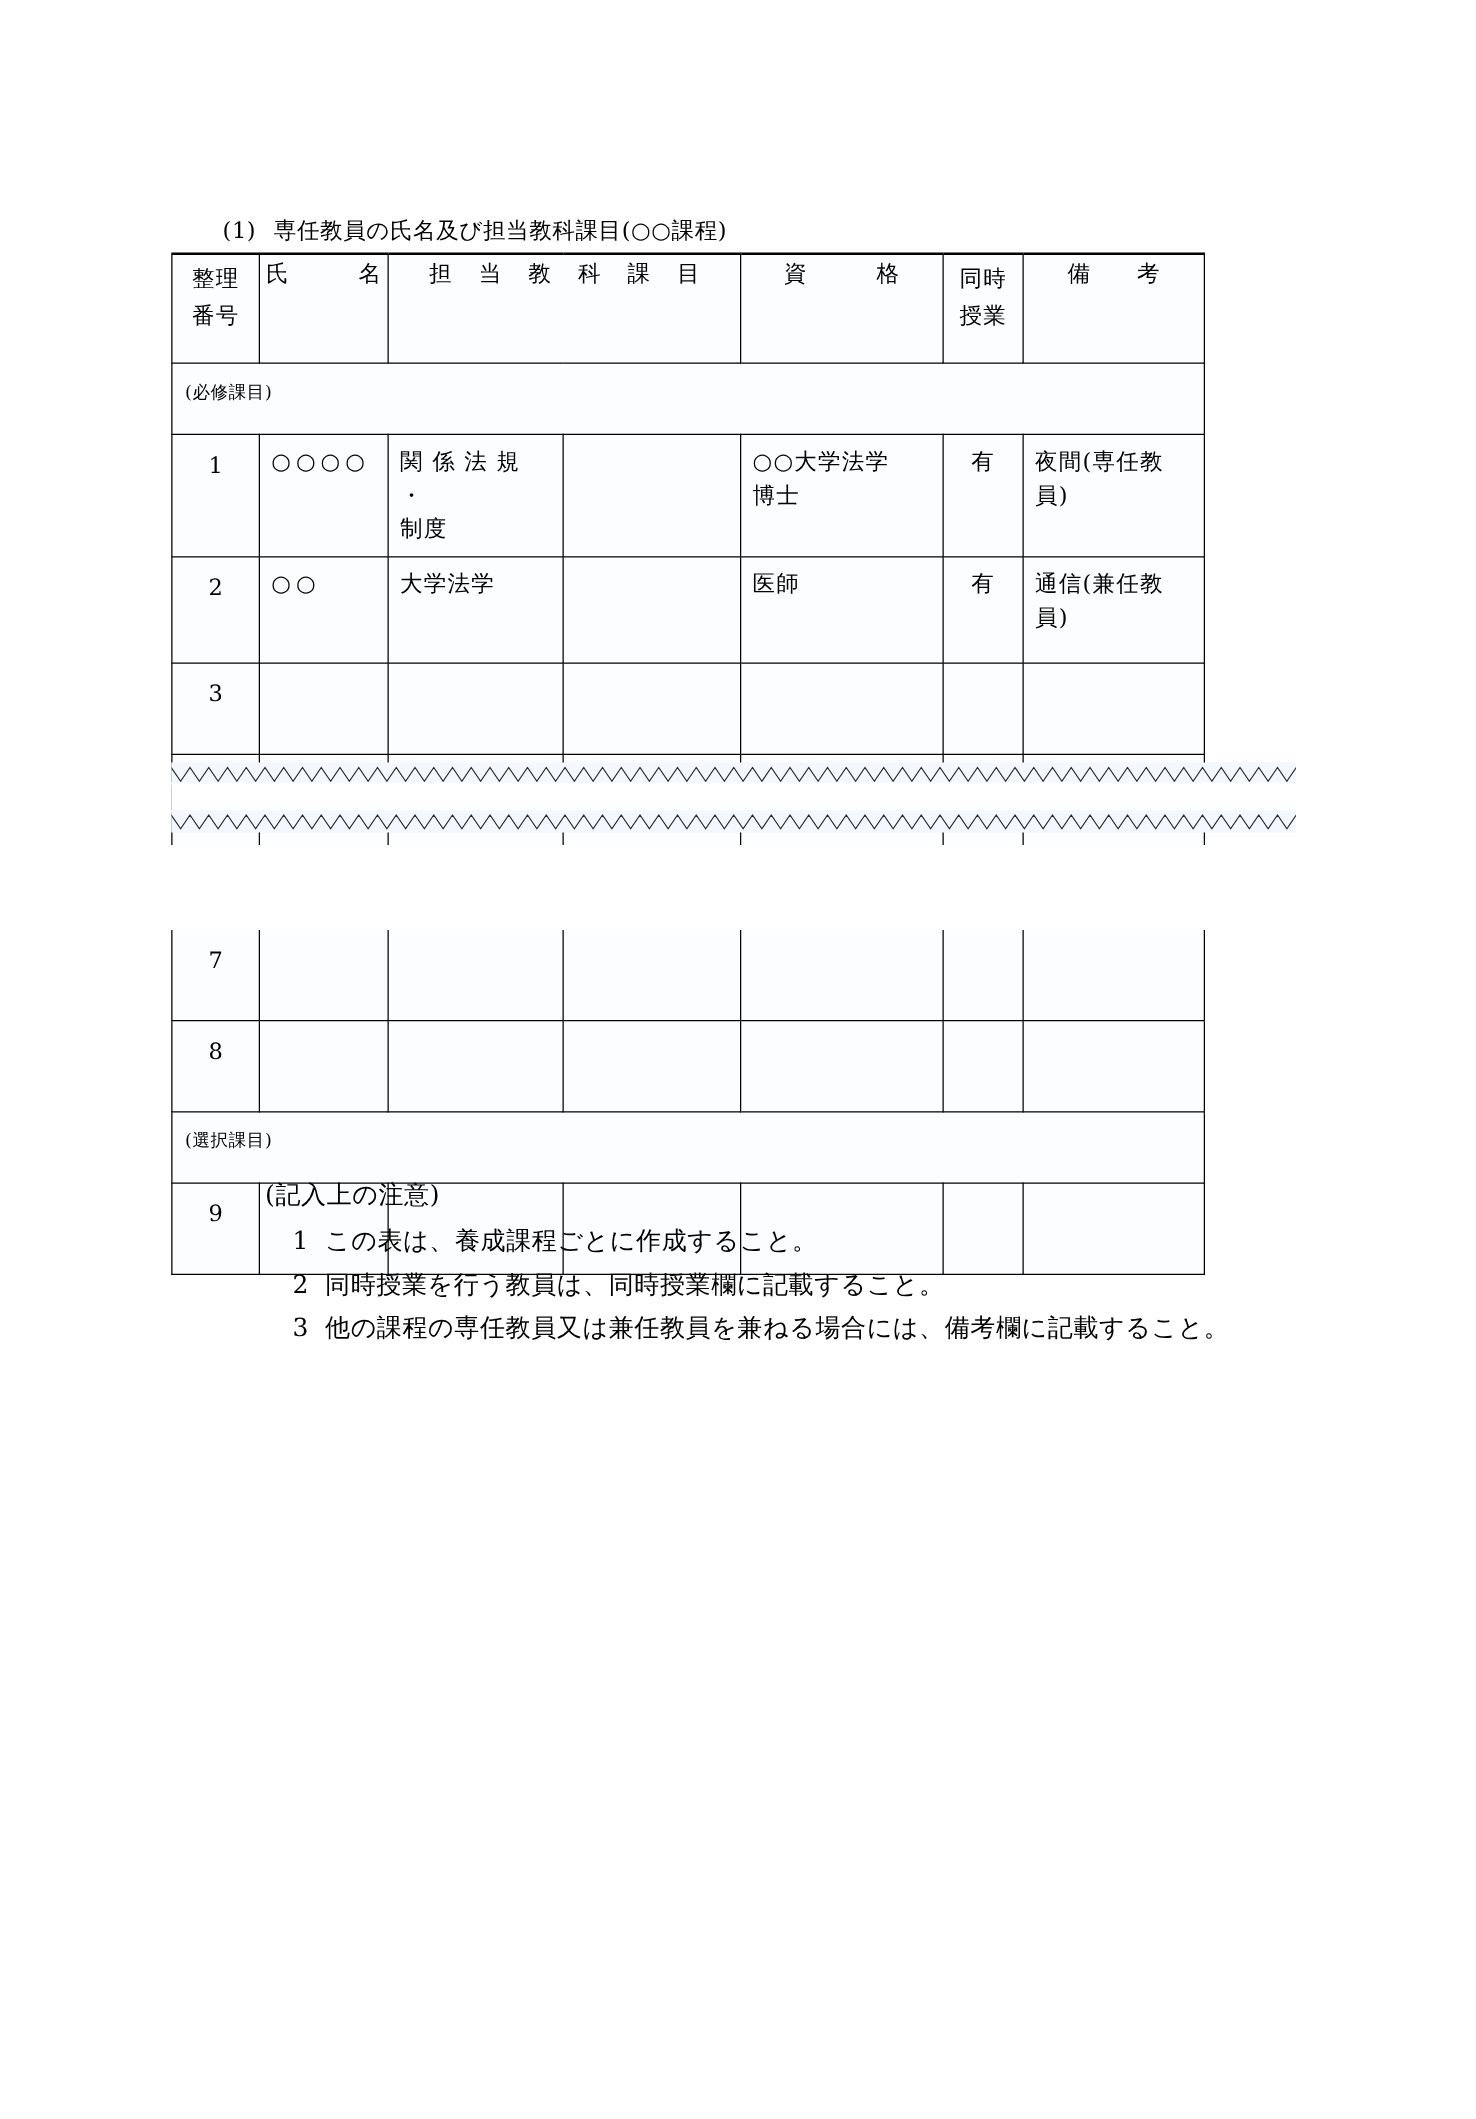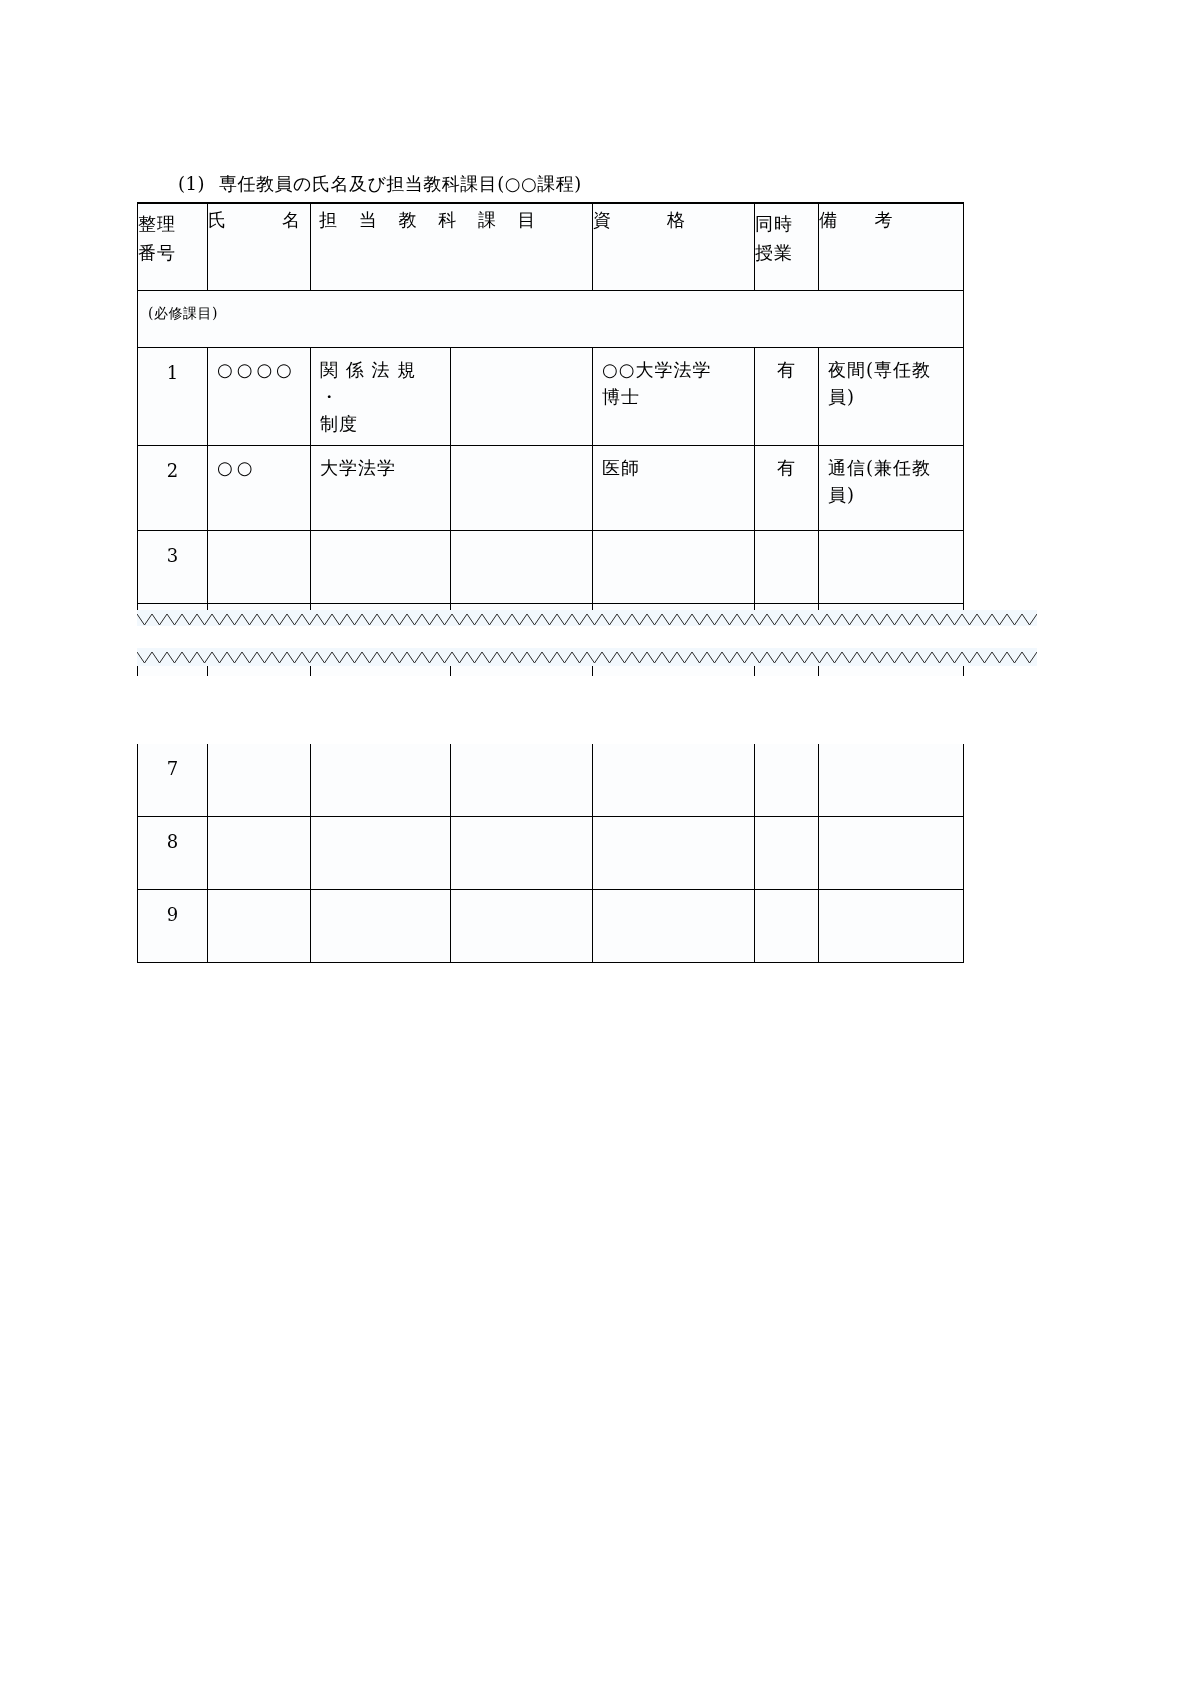--- a/index.html
+++ b/index.html
@@ -67,21 +67,21 @@
   .form-table td.outer-bottom { border-bottom: 2px solid #000; }
 
   .cell-pad {
     padding: 8px 9px 8px 9px;
     line-height: 1.45;
     word-break: break-all;
   }
 
   
   .th {
-    text-align: left;
+    text-align: center;
     height: 86px;
   }
   .th .lbl {
     display: block;
     padding-top: 2px;
     line-height: 1.5;
     letter-spacing: 0.5px;
   }
   .th .lbl.spaced { letter-spacing: 8px; text-indent: 8px; }
   .th .lbl.tight  { letter-spacing: 1px; }
@@ -349,20 +349,25 @@
             <div class="cell-pad txt"></div>
           </td>
       <td>
             <div class="cell-pad txt center"></div>
           </td>
       <td>
             <div class="cell-pad txt"></div>
           </td>
     </tr>
 
+    <tr class="section-row">
+      <td colspan="7">
+        <div class="section-label">(選択課目)</div>
+      </td>
+    </tr>
 
     <tr class="data-row">
       <td class="num-cell">
             <span class="n">9</span>
           </td>
       <td>
             <div class="cell-pad txt"></div>
           </td>
       <td>
             <div class="cell-pad txt"></div>
@@ -391,14 +396,26 @@
   </div>
 
   <div class="wave-gap"></div>
 
   <div class="wave-band" id="wave-bottom">
     <svg width="900" height="18" viewBox="0 0 900 18" preserveAspectRatio="none" aria-hidden="true">
       <path d="M0 4 L7.5 15 L15 4 L22.5 15 L30 4 L37.5 15 L45 4 L52.5 15 L60 4 L67.5 15 L75 4 L82.5 15 L90 4 L97.5 15 L105 4 L112.5 15 L120 4 L127.5 15 L135 4 L142.5 15 L150 4 L157.5 15 L165 4 L172.5 15 L180 4 L187.5 15 L195 4 L202.5 15 L210 4 L217.5 15 L225 4 L232.5 15 L240 4 L247.5 15 L255 4 L262.5 15 L270 4 L277.5 15 L285 4 L292.5 15 L300 4 L307.5 15 L315 4 L322.5 15 L330 4 L337.5 15 L345 4 L352.5 15 L360 4 L367.5 15 L375 4 L382.5 15 L390 4 L397.5 15 L405 4 L412.5 15 L420 4 L427.5 15 L435 4 L442.5 15 L450 4 L457.5 15 L465 4 L472.5 15 L480 4 L487.5 15 L495 4 L502.5 15 L510 4 L517.5 15 L525 4 L532.5 15 L540 4 L547.5 15 L555 4 L562.5 15 L570 4 L577.5 15 L585 4 L592.5 15 L600 4 L607.5 15 L615 4 L622.5 15 L630 4 L637.5 15 L645 4 L652.5 15 L660 4 L667.5 15 L675 4 L682.5 15 L690 4 L697.5 15 L705 4 L712.5 15 L720 4 L727.5 15 L735 4 L742.5 15 L750 4 L757.5 15 L765 4 L772.5 15 L780 4 L787.5 15 L795 4 L802.5 15 L810 4 L817.5 15 L825 4 L832.5 15 L840 4 L847.5 15 L855 4 L862.5 15 L870 4 L877.5 15 L885 4 L892.5 15 L900 4" fill="none" stroke="#2b2b2b" stroke-width="1"></path>
     </svg>
   </div>
 
+  <div class="notes">
+    <div class="notes-title">(記入上の注意)</div>
+    <div class="note-line">
+      <span class="idx">1</span><span>この表は、養成課程ごとに作成すること。</span>
+    </div>
+    <div class="note-line">
+      <span class="idx">2</span><span>同時授業を行う教員は、同時授業欄に記載すること。</span>
+    </div>
+    <div class="note-line">
+      <span class="idx">3</span><span>他の課程の専任教員又は兼任教員を兼ねる場合には、備考欄に記載すること。</span>
+    </div>
+  </div>
 
 </div>
 
 </body></html>

